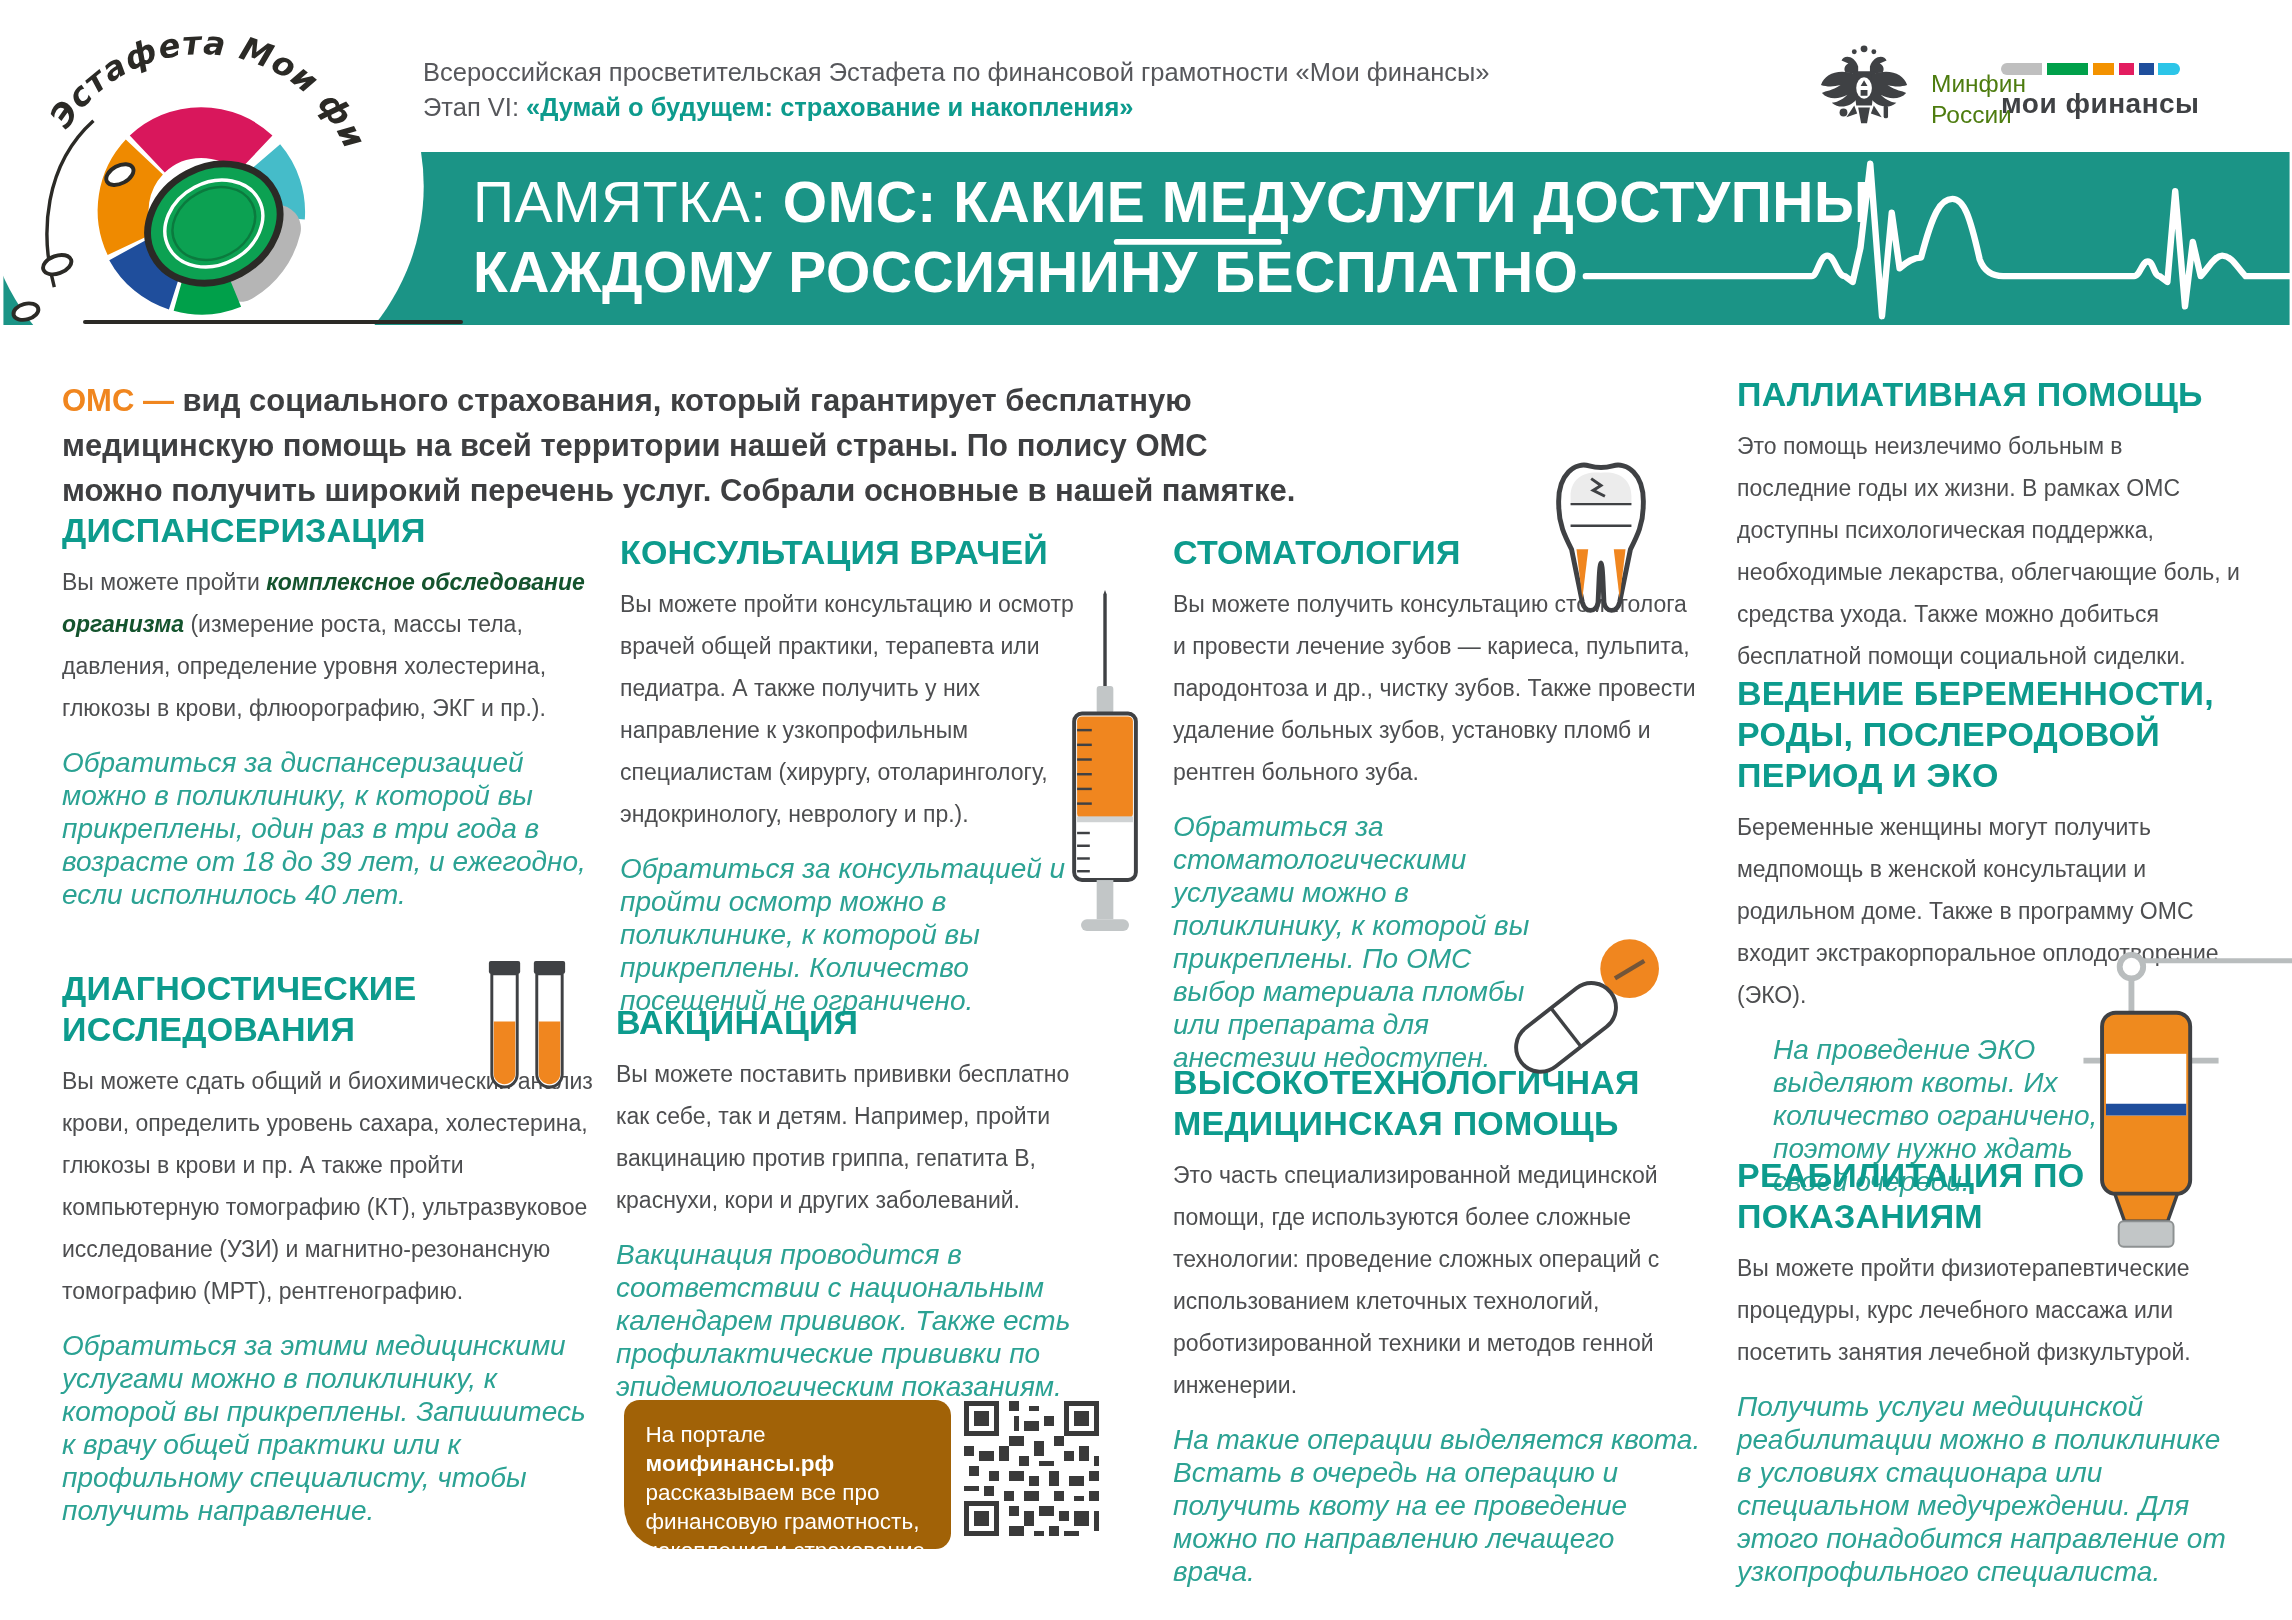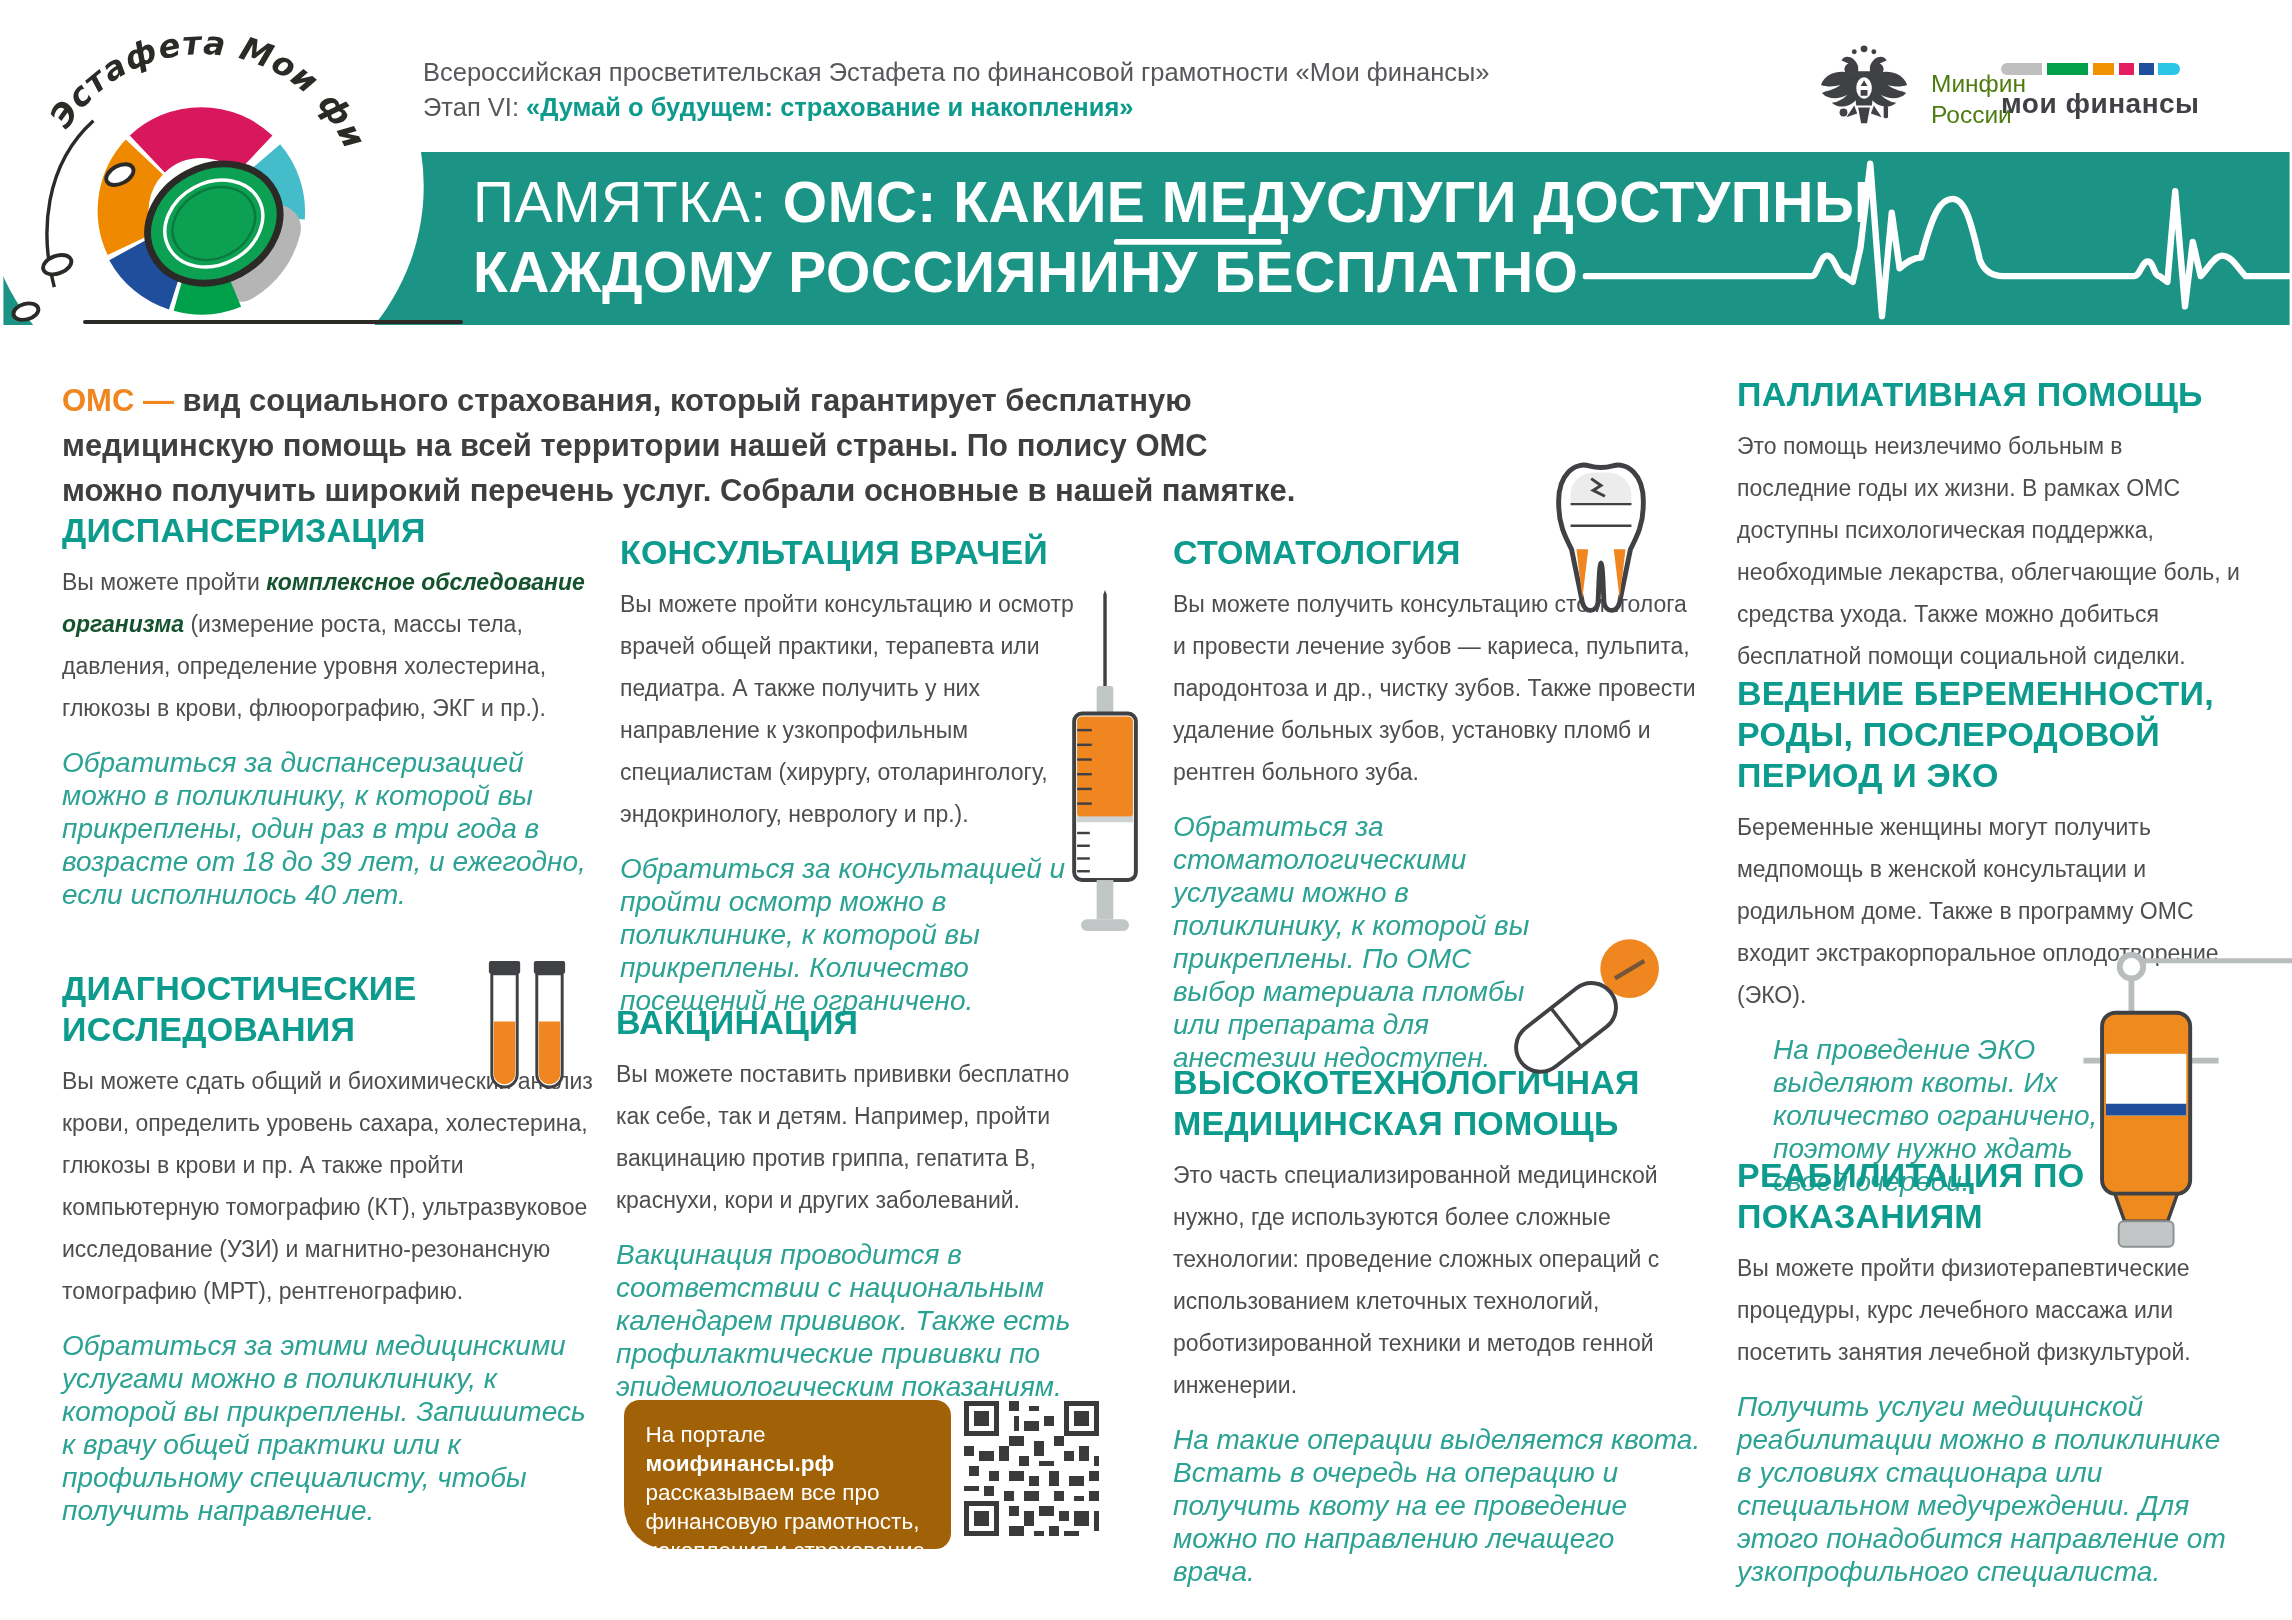--- a/index.html
+++ b/index.html
@@ -159,21 +159,21 @@
     <path fill="#3a3a3a" d="M10,1h2v2h-2z M14,2h2v1h-2z M11,4h1v3h-1z M13,5h3v2h-3z M17,4h2v2h-2z M10,8h3v2h-3z M15,9h2v3h-2z M19,8h2v2h-2z M1,10h2v2h-2z M4,11h3v2h-3z M8,10h2v3h-2z M12,12h2v2h-2z M16,13h3v1h-3z M21,11h2v2h-2z M24,10h2v3h-2z M27,12h1v2h-1z M2,14h2v2h-2z M6,15h2v2h-2z M10,15h3v2h-3z M14,16h2v2h-2z M18,15h2v3h-2z M22,16h3v2h-3z M26,15h2v2h-2z M1,18h3v1h-3z M5,18h2v2h-2z M9,19h2v2h-2z M13,19h3v2h-3z M19,19h2v2h-2z M23,20h2v1h-2z M26,19h2v2h-2z M10,22h2v2h-2z M13,23h2v3h-2z M16,22h3v2h-3z M20,23h2v2h-2z M23,23h3v3h-3z M10,26h3v2h-3z M15,27h2v1h-2z M18,26h2v2h-2z M27,23h1v4h-1z M21,27h3v1h-3z"></path>
   </svg>
 
   <div class="abs sec" style="left:1173px;top:532px;width:529px;">
     <h2 style="width:372px;">СТОМАТОЛОГИЯ</h2>
     <p class="body">Вы можете получить консультацию стоматолога и провести лечение зубов — кариеса, пульпита, пародонтоза и др., чистку зубов. Также провести удаление больных зубов, установку пломб и рентген больного зуба.</p>
     <p class="note" style="width:384px;">Обратиться за стоматологическими услугами можно в поликлинику, к которой вы прикреплены. По ОМС выбор материала пломбы или препарата для анестезии недоступен.</p>
   </div>
   <div class="abs sec" style="left:1173px;top:1062px;width:529px;">
     <h2>ВЫСОКОТЕХНОЛОГИЧНАЯ МЕДИЦИНСКАЯ ПОМОЩЬ</h2>
-    <p class="body">Это часть специализированной медицинской нужно, где используются более сложные технологии: проведение сложных операций с использованием клеточных технологий, роботизированной техники и методов генной инженерии.</p>
+    <p class="body">Это часть специализированной медицинской помощи, где используются более сложные технологии: проведение сложных операций с использованием клеточных технологий, роботизированной техники и методов генной инженерии.</p>
     <p class="note">На такие операции выделяется квота. Встать в очередь на операцию и получить квоту на ее проведение можно по направлению лечащего врача.</p>
   </div>
 
   <div class="abs sec" style="left:1737px;top:374px;width:505px;">
     <h2>ПАЛЛИАТИВНАЯ ПОМОЩЬ</h2>
     <p class="body">Это помощь неизлечимо больным в последние годы их жизни. В рамках ОМС доступны психологическая поддержка, необходимые лекарства, облегчающие боль, и средства ухода. Также можно добиться бесплатной помощи социальной сиделки.</p>
   </div>
   <div class="abs sec" style="left:1737px;top:673px;width:505px;">
     <h2>ВЕДЕНИЕ БЕРЕМЕННОСТИ, РОДЫ, ПОСЛЕРОДОВОЙ ПЕРИОД И ЭКО</h2>
     <p class="body">Беременные женщины могут получить медпомощь в женской консультации и родильном доме. Также в программу ОМС входит экстракорпоральное оплодотворение (ЭКО).</p>

